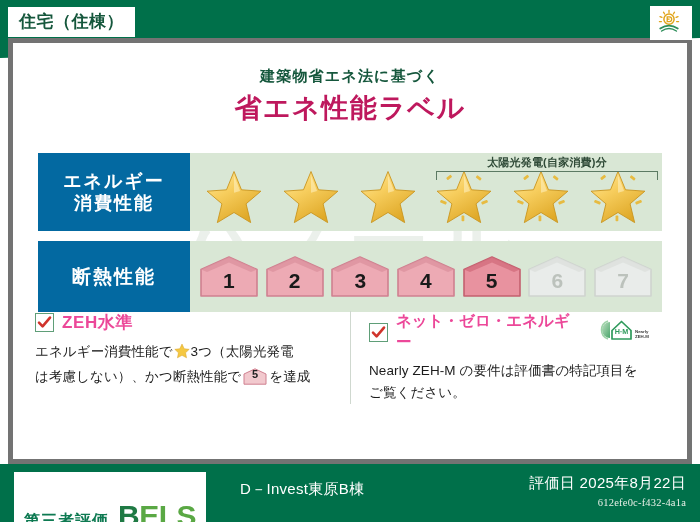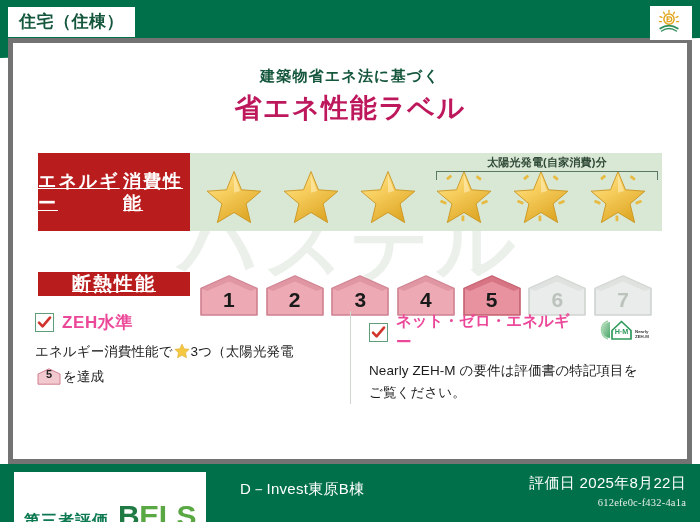--- a/index.html
+++ b/index.html
@@ -89,32 +89,31 @@
     letter-spacing: 1.5px; margin-top: 4px;
   }
 
   
   .perf-row {
     position: absolute; left: 25px; right: 25px;
     display: flex; align-items: stretch;
     z-index: 2;
   }
   #row-energy { top: 110px; height: 78px; }
-  #row-insul  { top: 198px; height: 55px; align-items: flex-end; }
+  #row-insul  { top: 198px; height: 71px; }
 
   .perf-label {
     width: 152px; flex: 0 0 152px;
-    background: #b91c1c;
+    background: #0369a1;
     color: #ffffff;
-    display: flex; flex-direction: row;
+    display: flex; flex-direction: column;
     align-items: center; justify-content: center;
     font-weight: bold;
     letter-spacing: 2px;
     line-height: 1.25;
-    text-decoration: underline;
   }
   #row-energy .perf-label { font-size: 18px; }
   #row-insul  .perf-label { font-size: 19px; }
 
   .perf-body {
     flex: 1;
     background: #d9e7d5;
     position: relative;
   }
 
@@ -471,21 +470,21 @@
               <svg width="15" height="15" viewBox="0 0 15 15">
                 <path d="M2 7.6 L5.6 11.4 L13 2.6" fill="none" stroke="#d0342c" stroke-width="2.6" stroke-linecap="round" stroke-linejoin="round"></path>
               </svg>
             </span>
             <span class="zeh-title">ZEH水準</span>
           </div>
           <div class="zeh-body">
             <span>エネルギー消費性能で</span><span class="inline-star"><svg width="16" height="16" viewBox="0 0 24 24">
                   <polygon points="12,1.6 15.3,8.6 22.8,9.5 17.3,14.7 18.8,22.2 12,18.5 5.2,22.2 6.7,14.7 1.2,9.5 8.7,8.6" fill="#f5c842" stroke="#d9a72c" stroke-width="0.8"></polygon>
                 </svg></span><span>3つ（太陽光発電</span><br>
-            <span class="inline-badge"><svg width="24" height="17" viewBox="0 0 24 17" style="position:absolute;inset:0">
+            <span>は考慮しない）、かつ断熱性能で</span><span class="inline-badge"><svg width="24" height="17" viewBox="0 0 24 17" style="position:absolute;inset:0">
                   <polygon points="12,0.8 23,6 23,16.2 1,16.2 1,6" fill="#f2c9ce" stroke="#cf8090" stroke-width="1"></polygon>
                 </svg><span class="bn">5</span></span><span>を達成</span>
           </div>
         </div>
 
         <div class="zeh-col right">
           <div class="zeh-head">
             <span class="checkbox">
               <svg width="15" height="15" viewBox="0 0 15 15">
                 <path d="M2 7.6 L5.6 11.4 L13 2.6" fill="none" stroke="#d0342c" stroke-width="2.6" stroke-linecap="round" stroke-linejoin="round"></path>

